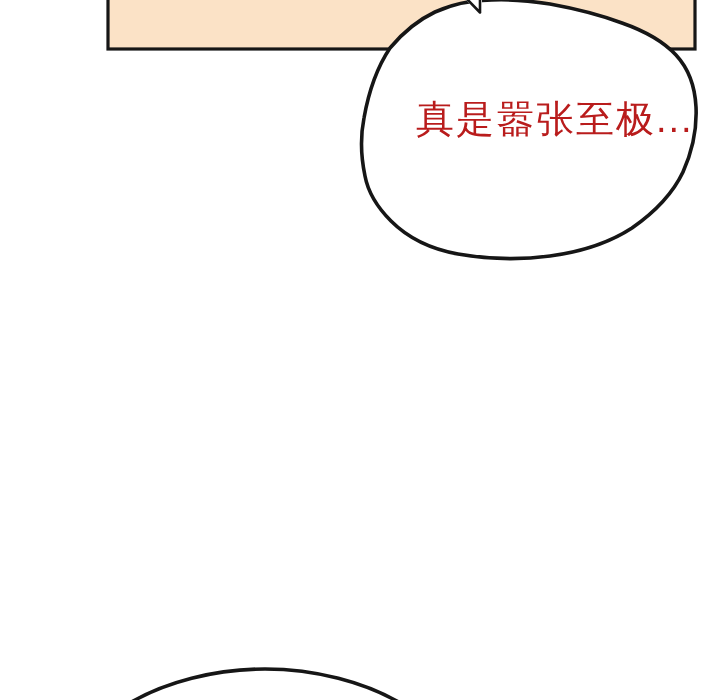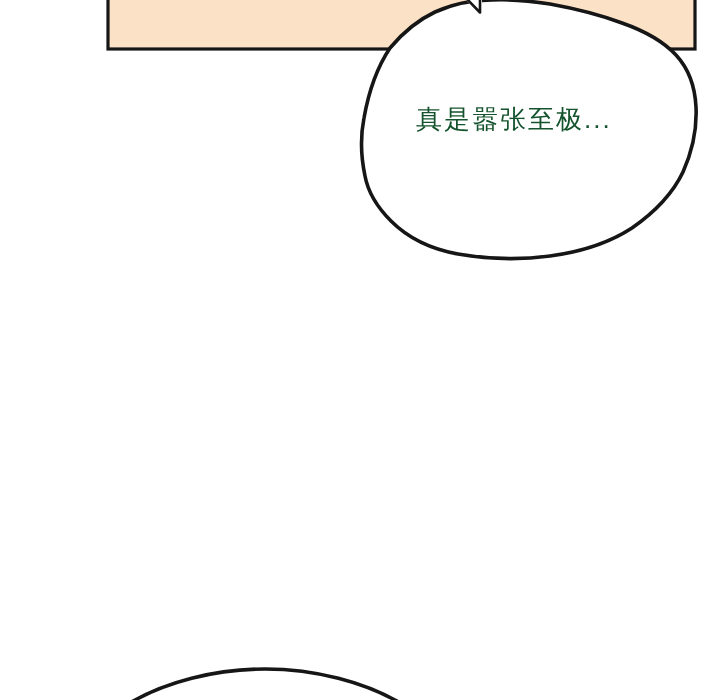--- a/index.html
+++ b/index.html
@@ -20,25 +20,25 @@
     left: 0;
     top: 0;
     display: block;
   }
   .speech-text {
     position: absolute;
     left: 416px;
     top: 97px;
     width: 260px;
     height: 46px;
-    font-size: 26px;
+    font-size: 38px;
     line-height: 44px;
     letter-spacing: 2px;
     font-weight: 500;
-    color: #14532d;
+    color: #b91c1c;
     white-space: nowrap;
     user-select: none;
   }
 </style>
 </head>
 <body>
 
 <div class="stage">
 
   <svg width="720" height="700" viewBox="0 0 720 700">

